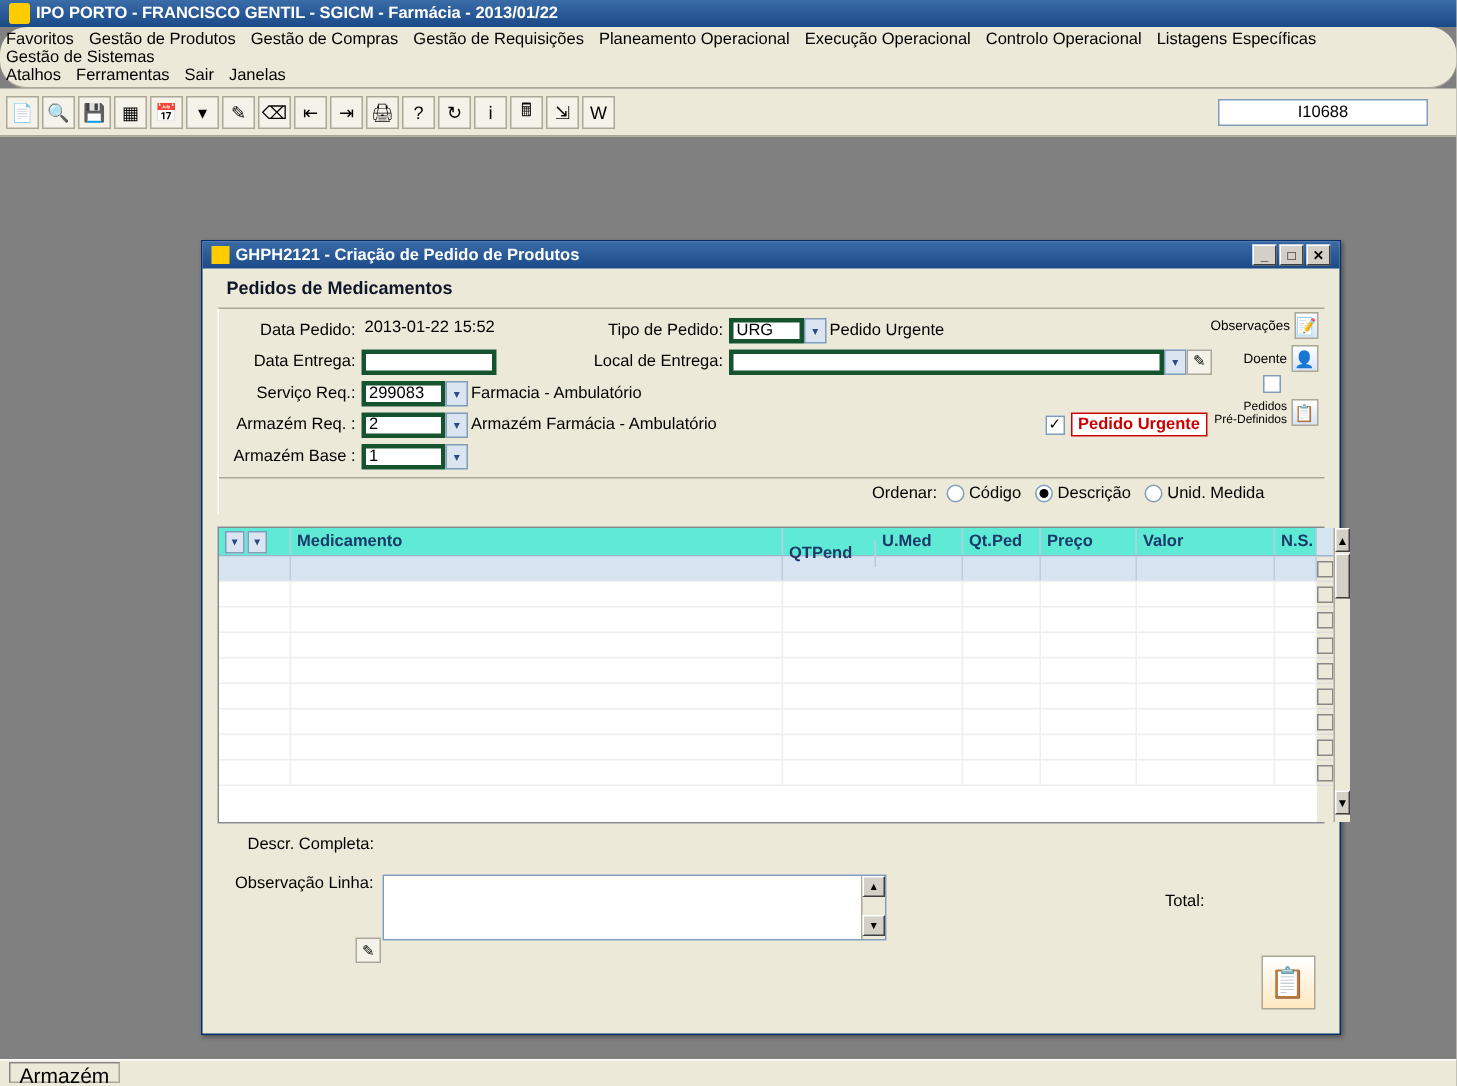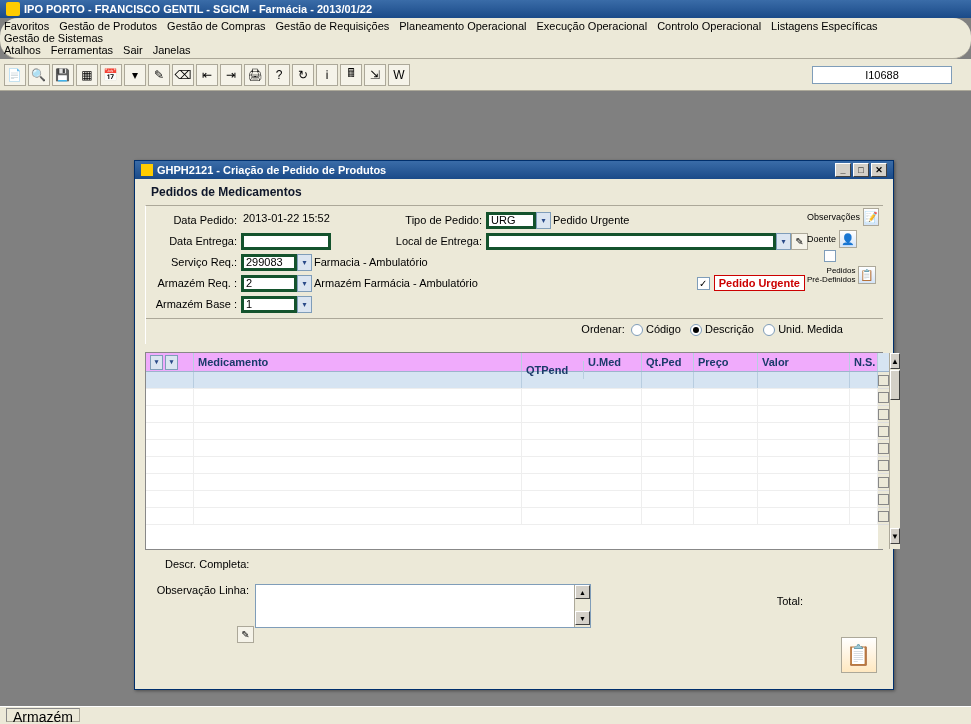--- a/index.html
+++ b/index.html
@@ -35,37 +35,37 @@
 .form-row { display: flex; align-items: center; height: 20px; margin-bottom: 1px; }
 .lbl { text-align: right; padding-right: 4px; white-space: nowrap; }
 .lbl1 { width: 95px; }
 .lbl2 { width: 105px; }
 .field { height: 17px; border: 3px solid #14532d; background: #fff; font-size: 11px; padding: 0 2px; }
 .field.gray { background: #ece9d8; border: 1px solid #aca899; }
 .dropbtn { width: 15px; height: 17px; background: #dbe5f1; border: 1px solid #7f9db9; display: inline-flex; align-items: center; justify-content: center; font-size: 8px; color: #2a4a88; cursor: pointer; }
 .pencil { width: 17px; height: 17px; border: 1px solid #aca899; background: #f5f3e9; display: inline-flex; align-items: center; justify-content: center; font-size: 10px; cursor: pointer; }
 
 .side-icons { position: absolute; right: 4px; top: 2px; width: 72px; font-size: 9px; }
-.side-row { display: flex; align-items: center; justify-content: flex-start; margin-bottom: 4px; gap: 3px; }
+.side-row { display: flex; align-items: center; justify-content: flex-end; margin-bottom: 4px; gap: 3px; }
 .side-row .sqicon { width: 18px; height: 18px; border: 1px solid #aca899; background: linear-gradient(#fff,#d4e4f7); cursor: pointer; display:flex;align-items:center;justify-content:center;font-size:11px; }
 .chk { width: 12px; height: 12px; border: 1px solid #7f9db9; background: #fff; display:inline-block; }
 
 .urgent-box { border: 1px solid #cc0000; color: #cc0000; font-size: 11px; font-weight: bold; padding: 1px 4px; background: #fff; }
 .chk2 { width: 13px; height: 13px; border: 1px solid #7f9db9; background: #fff; display: inline-flex; align-items:center; justify-content:center; font-size:10px; color:#000; margin-right:4px; }
 
 .divider { border-top: 1px solid #aca899; margin: 4px 0; }
 
 .ordenar { font-size: 11px; text-align: right; padding-right: 40px; margin-top: 4px; }
 .radio { width:12px;height:12px;border:1px solid #7f9db9;border-radius:50%;display:inline-block;vertical-align:middle;background:#fff;position:relative; }
 .radio.checked::after { content:"";position:absolute;left:2px;top:2px;width:6px;height:6px;border-radius:50%;background:#000; }
 
 
 .tbl-wrap { border: 1px solid #888; margin-top: 8px; background: #fff; height: 198px; display:flex; }
 .tbl { flex:1; font-size: 11px; }
-.tbl-head { display:flex; background: #f0abfc; border-bottom: 1px solid #9db4cc; height: 19px; align-items:center; font-weight: bold; color: #1a3a6a; }
+.tbl-head { display:flex; background: #5eead4; border-bottom: 1px solid #9db4cc; height: 19px; align-items:center; font-weight: bold; color: #1a3a6a; }
 .tbl-head > div { padding: 0 4px; border-right: 1px solid #b8cde0; height:100%; display:flex;align-items:center; }
 .tbl-body-row { display:flex; height: 17px; border-bottom: 1px solid #eee; }
 .tbl-body-row > div { border-right: 1px solid #eee; padding: 0 4px; }
 .tbl-body-row:first-child { background: #d6e4f2; }
 .tbl-body-row:first-child > div { border-right: 1px solid #b8cde0; }
 .c-dd { width: 48px; }
 .c-med { width: 328px; }
 .c-qtp { width: 62px; margin-top: 16px; }
 .c-um { width: 58px; }
 .c-qp { width: 52px; }

